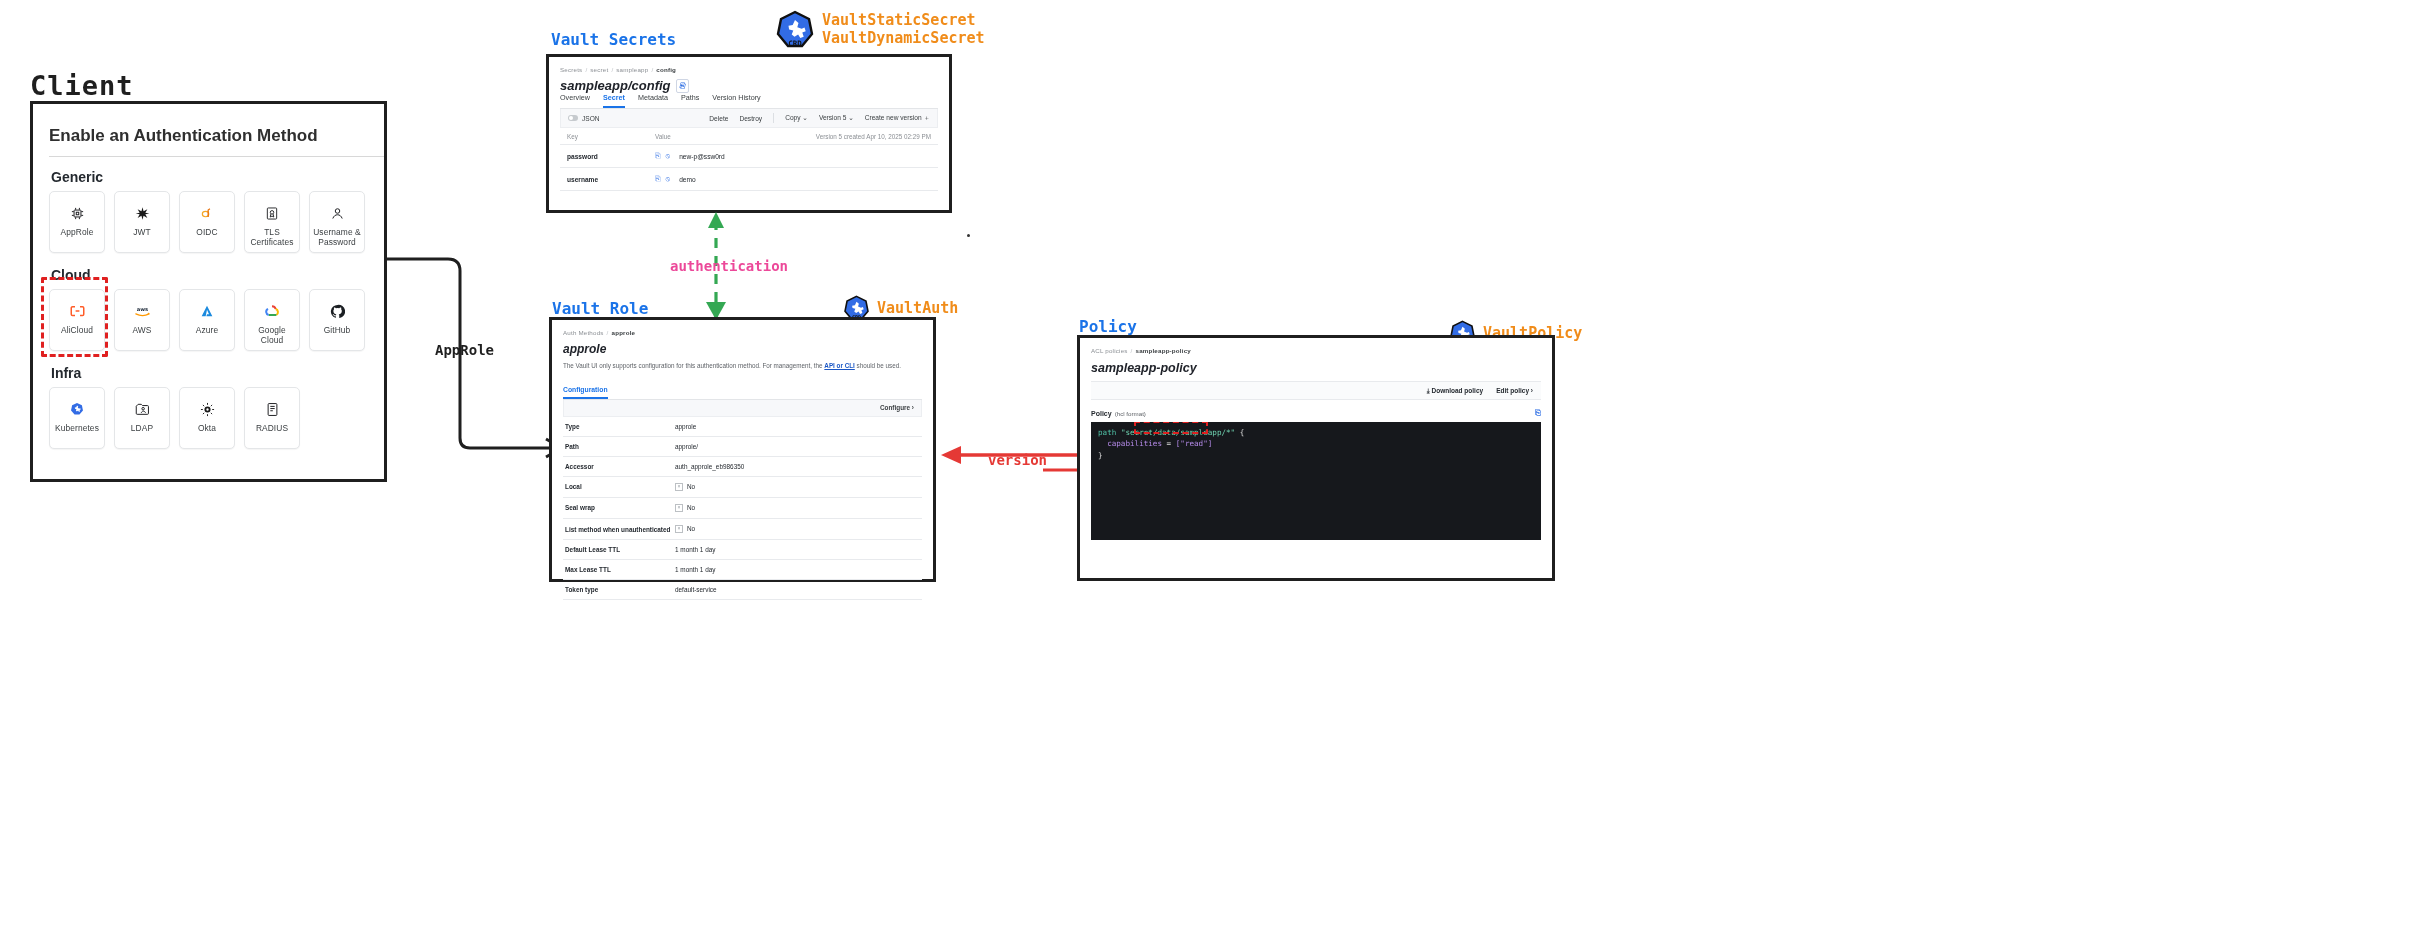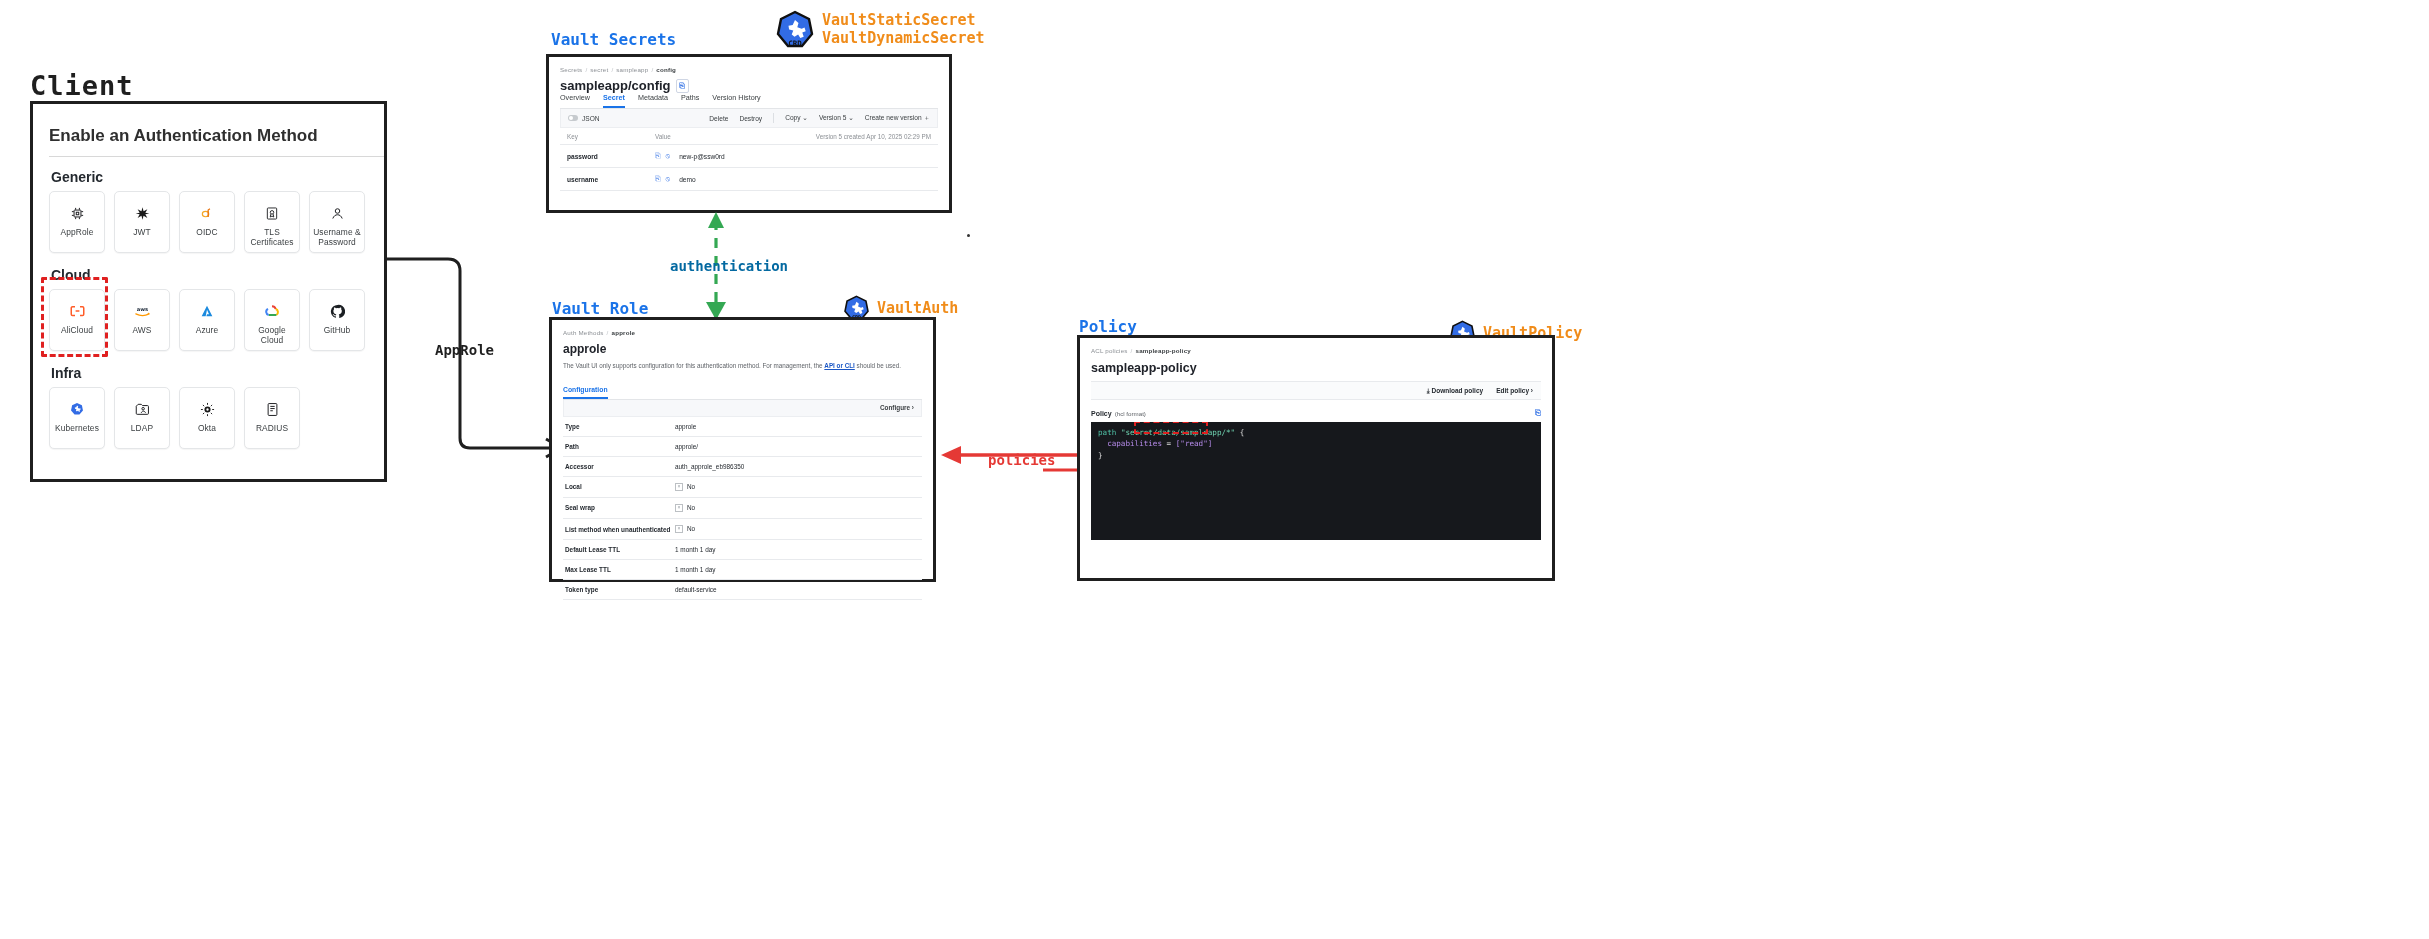--- a/index.html
+++ b/index.html
@@ -4,21 +4,21 @@
 <style>
   html,body{margin:0;padding:0;background:#ffffff;}
   body{width:2429px;height:939px;position:relative;overflow:hidden;
        font-family:"Liberation Sans", sans-serif;color:#111;}
   .abs{position:absolute;}
 
   
   .mono{font-family:"DejaVu Sans Mono","Liberation Mono",monospace;}
   .lbl-blue{color:#1a73e8;font-weight:700;}
   .lbl-orange{color:#f08c1a;font-weight:700;}
-  .lbl-green{color:#0369a1;font-weight:700;}
+  .lbl-green{color:#ec4899;font-weight:700;}
   .lbl-red{color:#e53935;font-weight:700;}
   .lbl-dark{color:#1f1f1f;font-weight:700;}
 
   
   .panel{background:#fff;border:3px solid #1f1f1f;box-sizing:border-box;}
 
   
   #client-panel{left:30px;top:101px;width:357px;height:381px;}
   #client-title{left:30px;top:70px;font-size:27px;letter-spacing:1px;}
   .client-inner{padding:18px 0 0 16px;}
@@ -38,21 +38,21 @@
   #approle-highlight{left:41px;top:277px;width:67px;height:80px;
        border:3px dashed #e02020;border-radius:2px;box-sizing:border-box;}
 
   
   #secrets-panel{left:546px;top:54px;width:406px;height:159px;}
   #secrets-title{left:551px;top:30px;font-size:16px;}
   .vp{padding:9px 11px;font-family:"Liberation Sans",sans-serif;}
   .crumb{font-size:6.2px;color:#8b8f94;letter-spacing:.2px;}
   .crumb b{color:#3c4043;font-weight:600;}
   .crumb span.sep{color:#c0c4c8;margin:0 3px;}
-  .vh1{font-size:13px;font-weight:700;color:#20232a;margin:5px 0 0 0;display:flex;align-items:flex-end;gap:5px;}
+  .vh1{font-size:13px;font-weight:700;color:#20232a;margin:5px 0 0 0;display:flex;align-items:flex-end;gap:5px;font-style:italic;}
   .copybtn{width:11px;height:12px;border:1px solid #cfd6e4;border-radius:2px;
        display:inline-flex;align-items:center;justify-content:center;font-size:7px;color:#2f6fe4;background:#fff;}
   .vtabs{display:flex;gap:13px;border-bottom:1px solid #e3e5e8;}
   .vtab{font-size:7.2px;color:#3c4043;padding-bottom:4px;}
   .vtab.active{color:#1a73e8;font-weight:700;border-bottom:2px solid #1a73e8;}
   .vtoolbar{display:flex;align-items:center;background:#f7f8fa;border:1px solid #eceef1;
        border-top:none;padding:4px 7px;font-size:6.6px;color:#3c4043;}
   .toggle{width:10px;height:5.5px;border-radius:3px;background:#c6cace;position:relative;margin-right:4px;}
   .toggle:after{content:"";position:absolute;left:.5px;top:.5px;width:4.5px;height:4.5px;border-radius:50%;background:#fff;}
   .tb-right{margin-left:auto;display:flex;align-items:center;gap:11px;}
@@ -417,21 +417,21 @@
           <span class="rv">default-service</span>
         </div>
       </div>
   </div>
 </div>
 
 <svg class="abs" style="left:935px;top:440px;" width="150" height="30">
   <line x1="146" y1="15" x2="22" y2="15" stroke="#e53935" stroke-width="3.4"></line>
   <polygon points="6,15 26,6 26,24" fill="#e53935"></polygon>
 </svg>
-<div class="abs mono lbl-red" id="binding-label">policies</div>
+<div class="abs mono lbl-red" id="binding-label">version</div>
 <svg class="abs" style="left:1043px;top:466px;" width="70" height="8">
   <line x1="0" y1="4" x2="66" y2="4" stroke="#e53935" stroke-width="3"></line>
 </svg>
 
 <div class="abs mono lbl-blue" id="policy-title">Policy</div>
 
 <div class="crd" id="crd-policy">
   <svg width="27" height="27" viewBox="0 0 40 40">
     <polygon points="20,2 34,9 37,24 27,36 13,36 3,24 6,9" fill="#326ce5" stroke="#101010" stroke-width="2.4"></polygon>
     <path d="M20 10 l3.5 3 -1.2 4.2 4.4 1.6 2.8 -1.2 1.2 3.6 -3.4 1.4 1.4 4.2 -3.4 1.2 -2.2 -3.6 -3.6 2.4 -2.8 -2.4 1.6 -4 -4.2 -1 -0.6 -3.6 4.2 -0.8 z" fill="#ffffff"></path>

